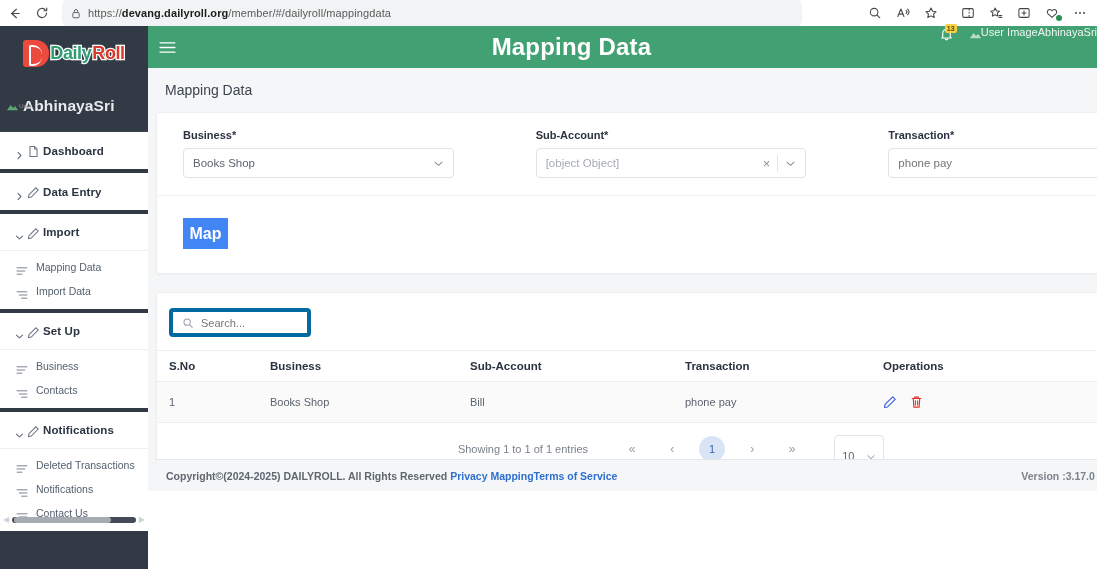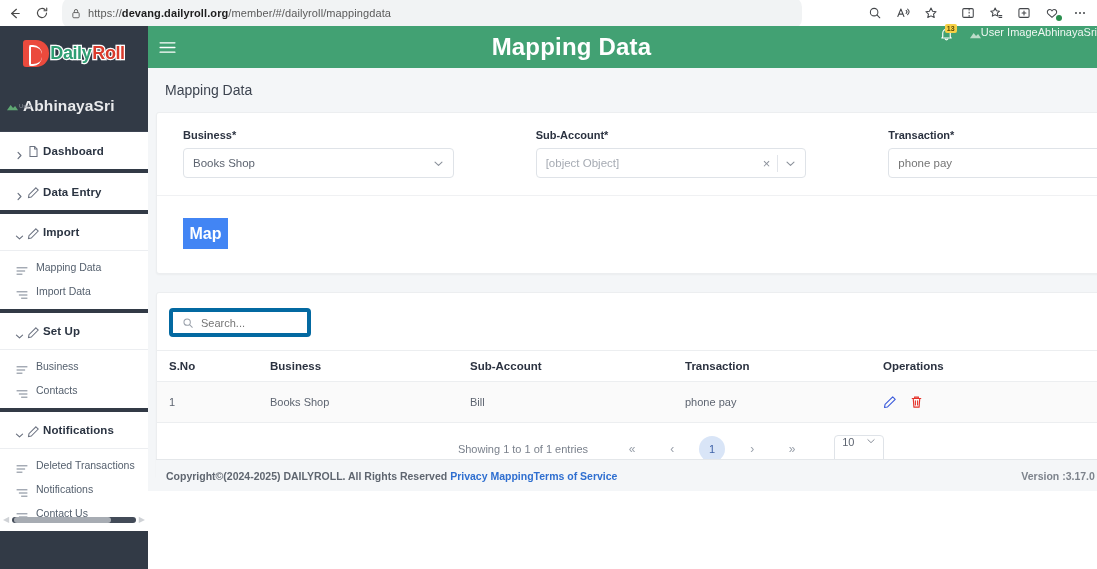--- a/index.html
+++ b/index.html
@@ -315,21 +315,21 @@
   .pg-num {
     width: 26px; height: 26px; border-radius: 50%;
     background: #d9e5f7; color: #3e62a8;
     display: flex; align-items: center; justify-content: center;
     font-size: 11px; margin: 0 7px; cursor: pointer;
   }
   .pg-size {
     margin-left: 22px;
     width: 50px; height: 28px;
     border: 1px solid #dfe3e8; border-radius: 4px;
-    display: flex; align-items: flex-start; justify-content: space-between;
+    display: flex; align-items: flex-end; justify-content: space-between;
     padding: 0 7px;
     font-size: 11px; color: #5d6470;
     cursor: pointer;
   }
 
   .footer {
     position: absolute; left: 8px; bottom: 78px;
     width: 1030px; height: 32px;
     border-top: 1px solid #e4e7ea;
     display: flex; align-items: center;

